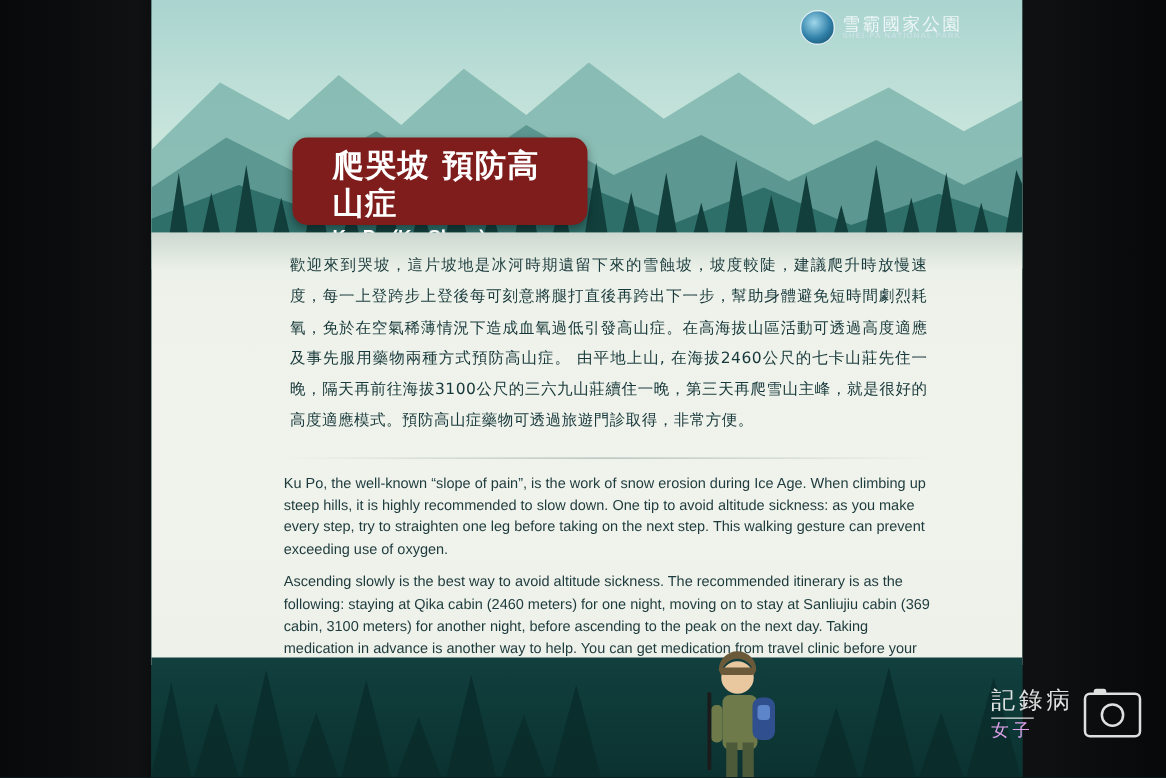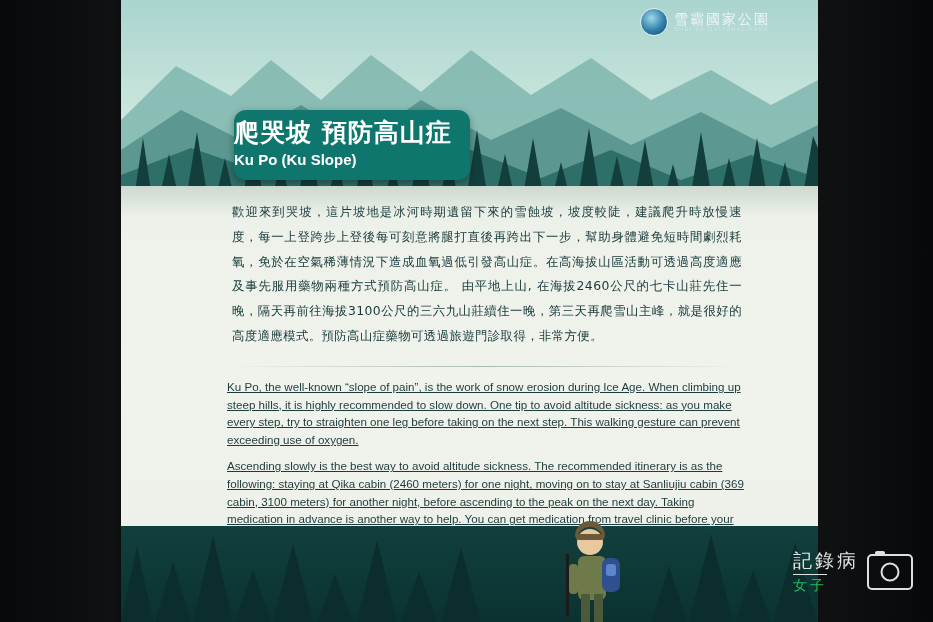--- a/index.html
+++ b/index.html
@@ -66,23 +66,23 @@
     background:radial-gradient(circle at 40% 35%,#9fd7ea 0%,#2f7fa8 55%,#13445e 100%);
     border:1.5px solid #dfeef3;
   }
   .logo-text{display:flex;flex-direction:column;line-height:1.05;}
   .logo-cn{color:#eef6f8;font-size:14px;letter-spacing:2px;}
   .logo-en{color:#cfe3ea;font-size:6px;letter-spacing:1.1px;}
 
   
   .plaque{
     position:absolute;left:113px;top:110px;width:236px;height:70px;
-    background:#0f766e;border-radius:12px;
+    background:#7f1d1d;border-radius:12px;
     box-shadow:0 3px 8px rgba(0,0,0,0.35);
-    padding:8px 0;box-sizing:border-box;
+    padding:8px 32px;box-sizing:border-box;
   }
   .plaque-cn{
     color:#ffffff;font-size:25px;font-weight:bold;letter-spacing:1px;
     font-family:"DejaVu Sans", sans-serif;
     line-height:1.2;
   }
   .plaque-en{
     color:#ffffff;font-size:15px;font-weight:bold;margin-top:3px;
     font-family:"Liberation Sans", sans-serif;
   }
@@ -96,34 +96,34 @@
   }
   .divider{
     position:absolute;left:105px;top:180px;width:520px;height:1px;
     background:linear-gradient(90deg,rgba(40,80,75,0.0),rgba(40,80,75,0.35),rgba(40,80,75,0.0));
   }
   .en-body{
     position:absolute;left:106px;top:192px;width:522px;
     color:#1d3a3c;font-size:11.6px;line-height:1.52;
     font-family:"Liberation Sans", sans-serif;
   }
-  .en-body p{margin:0;text-decoration:underline;}
+  .en-body p{margin:0;}
   .en-body p+p{margin-top:9px;}
 
   
   .hiker{position:absolute;left:415px;bottom:0;width:110px;height:110px;}
 
   
   .watermark{
     position:absolute;right:20px;bottom:30px;display:flex;align-items:center;gap:8px;
     opacity:0.92;
   }
   .wm-text{display:flex;flex-direction:column;align-items:flex-start;line-height:1.0;}
   .wm-l1{color:#f2f2f2;font-size:19px;letter-spacing:3px;font-family:"DejaVu Sans",sans-serif;}
-  .wm-l2{color:#22c55e;font-size:14px;letter-spacing:3px;font-family:"DejaVu Sans",sans-serif;margin-top:4px;border-top:1px solid #f2f2f2;padding-top:3px;}
+  .wm-l2{color:#f0abfc;font-size:14px;letter-spacing:3px;font-family:"DejaVu Sans",sans-serif;margin-top:4px;border-top:1px solid #f2f2f2;padding-top:3px;}
   .wm-cam{
     width:42px;height:32px;border:2px solid #f2f2f2;border-radius:5px;position:relative;
   }
   .wm-cam:before{
     content:"";position:absolute;left:50%;top:50%;transform:translate(-50%,-50%);
     width:15px;height:15px;border:2px solid #f2f2f2;border-radius:50%;
   }
   .wm-cam:after{
     content:"";position:absolute;left:6px;top:-5px;width:10px;height:4px;
     background:#f2f2f2;border-radius:2px 2px 0 0;

